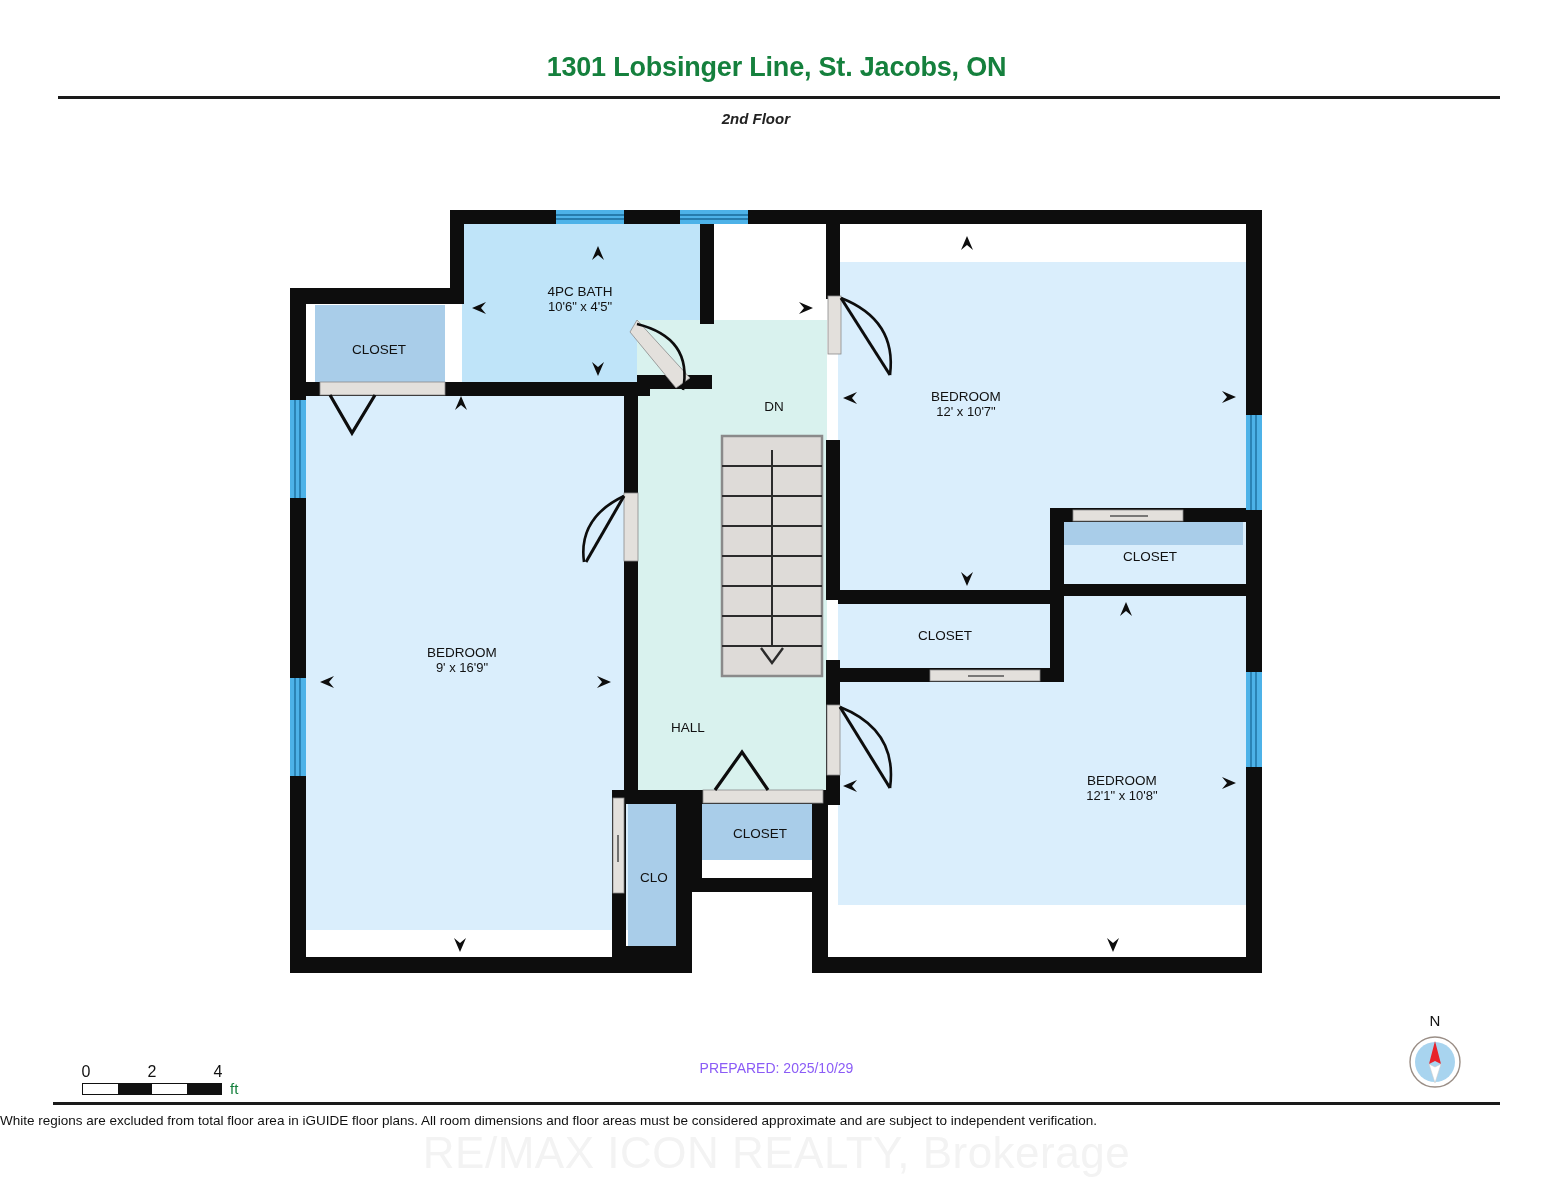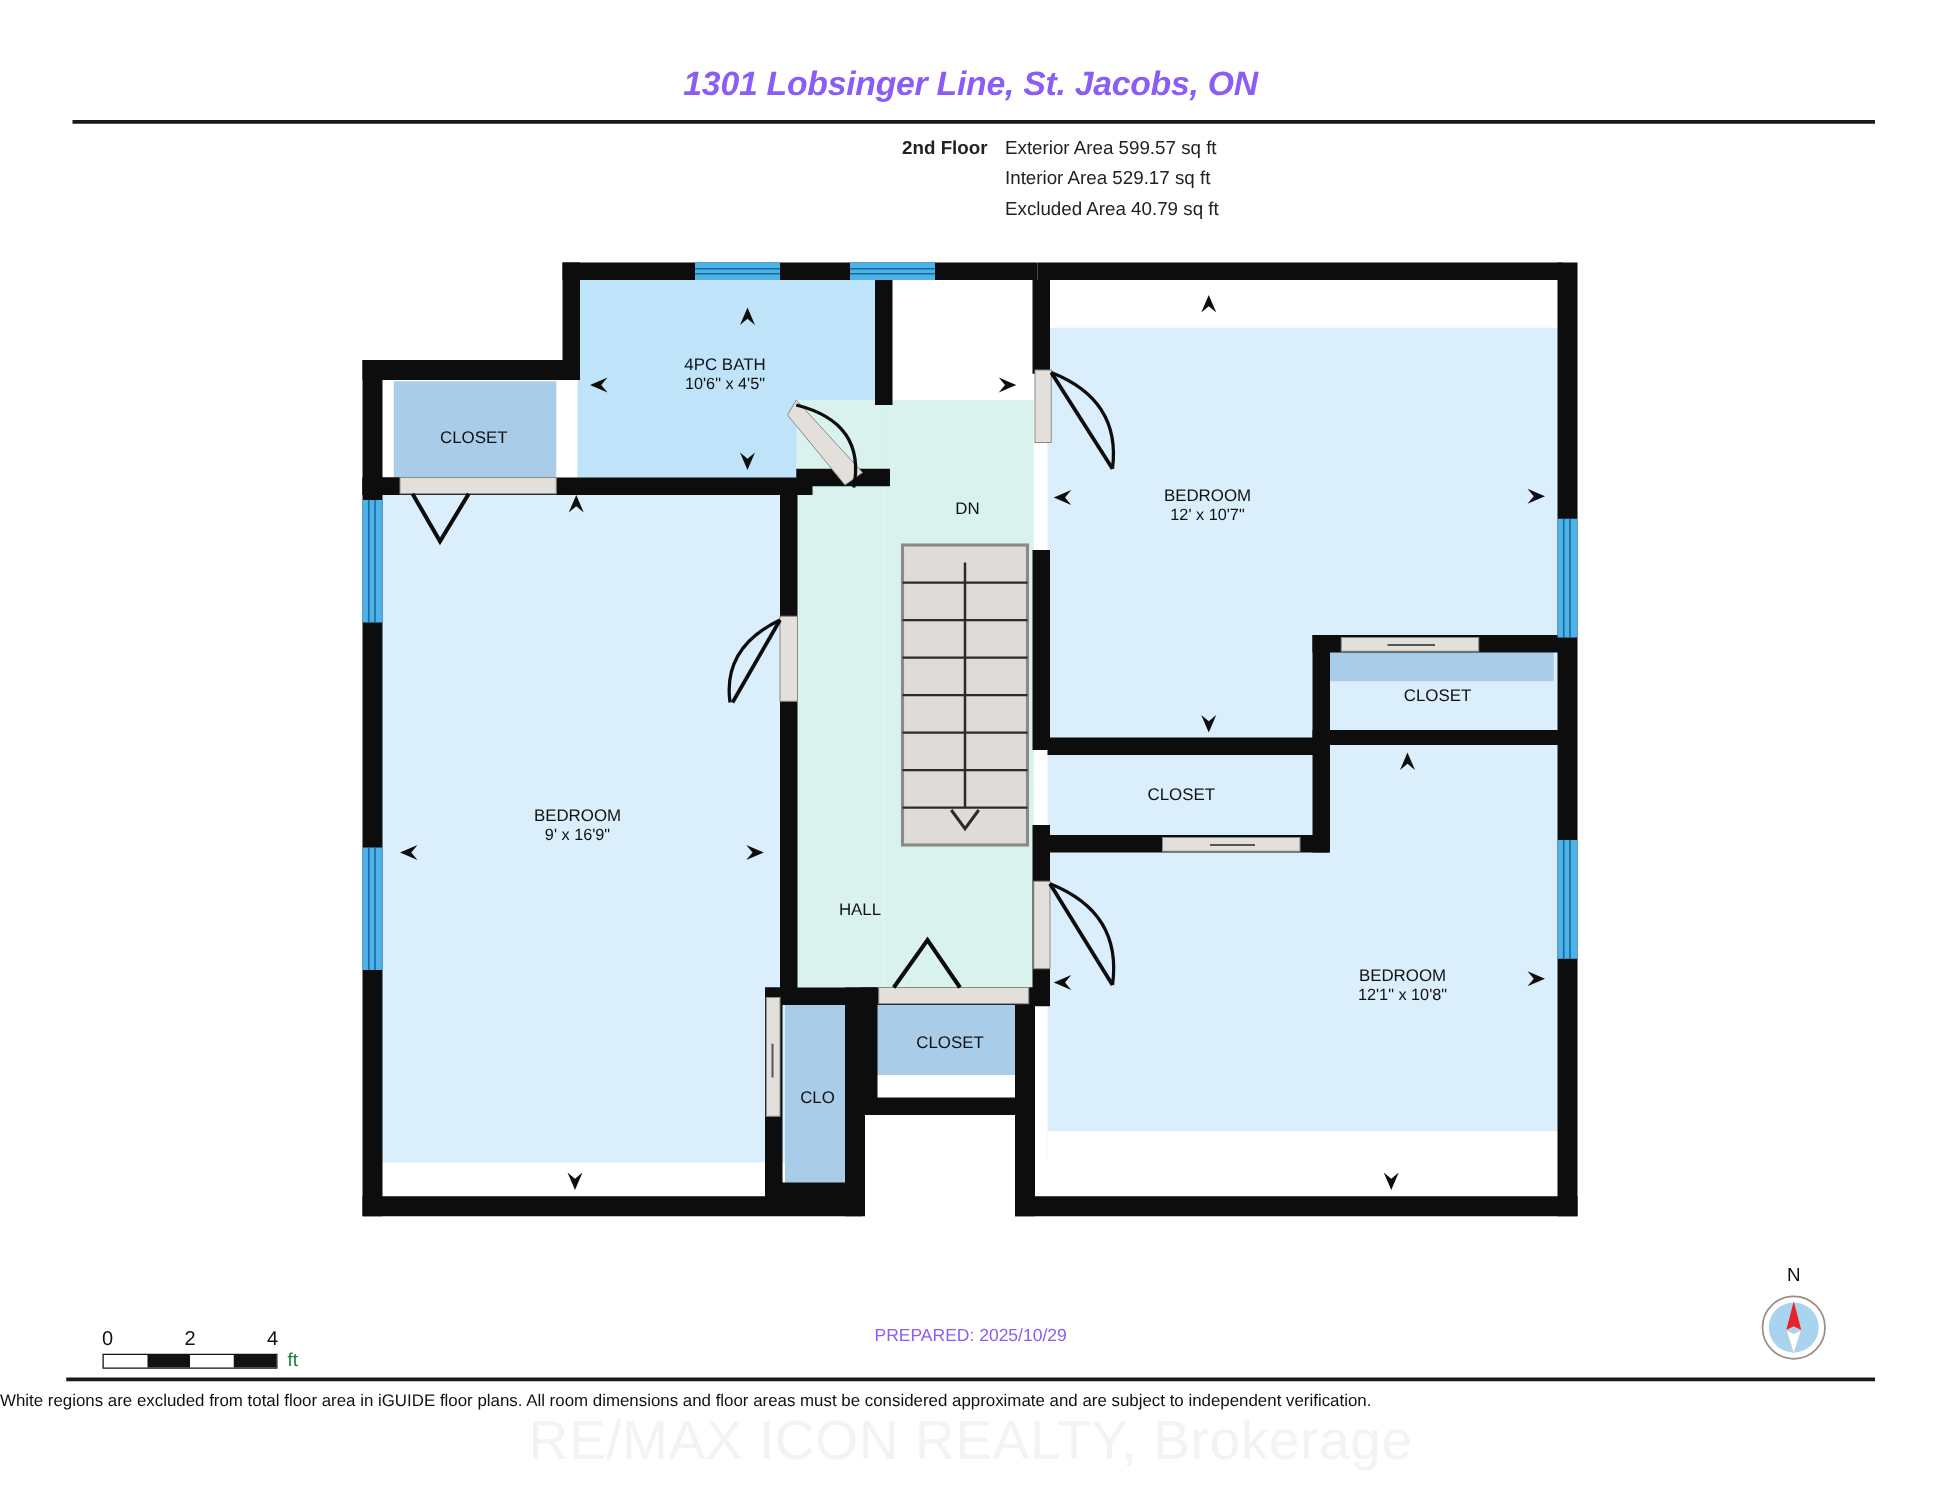--- a/index.html
+++ b/index.html
@@ -67,38 +67,37 @@
   #realtor-logo .r-word sup { font-size: 14px; vertical-align: super; }
 
   
   #page-title {
     position: absolute;
     left: 0; top: 52px;
     width: 1553px;
     text-align: center;
     font-size: 27px;
     font-weight: bold;
-    color: #8b5cf6;
+    color: #15803d;
     letter-spacing: -0.2px;
-    font-style: italic;
   }
   #header-rule {
     position: absolute;
     left: 58px; top: 96px;
     width: 1442px; height: 3px;
     background: #1a1a1a;
   }
   #area-block {
     position: absolute;
     left: 700px; top: 110px;
     width: 500px;
     font-size: 15px;
     color: #222222;
   }
-  #area-block .row { display: flex; margin-bottom: 7px; line-height: 1.15; }
+  #area-block .row { display: flex; margin-bottom: 7px; line-height: 1.15; font-style: italic; }
   #area-block .floor-label { width: 90px; font-weight: bold; text-align: right; }
   #area-block .area-lines { margin-left: 14px; }
   #area-block .area-lines div { margin-bottom: 7px; }
 
   
   #plan {
     position: absolute;
     left: 0; top: 0;
     width: 1553px; height: 1200px;
   }
@@ -158,25 +157,20 @@
 
 <div id="page">
 
 
   <div id="page-title">1301 Lobsinger Line, St. Jacobs, ON</div>
   <div id="header-rule"></div>
 
   <div id="area-block">
     <div class="row">
       <div class="floor-label">2nd Floor</div>
-      <div class="area-lines">
-        <div>Exterior Area 599.57 sq ft</div>
-        <div>Interior Area 529.17 sq ft</div>
-        <div>Excluded Area 40.79 sq ft</div>
-      </div>
     </div>
   </div>
 
   <svg id="plan" viewBox="0 0 1553 1200">
 
     <rect x="300" y="390" width="335" height="545" fill="#daeefc"></rect>
 
     <rect x="300" y="930" width="335" height="35" fill="#ffffff"></rect>
 
     <rect x="462" y="222" width="250" height="165" fill="#bfe4f9"></rect>

